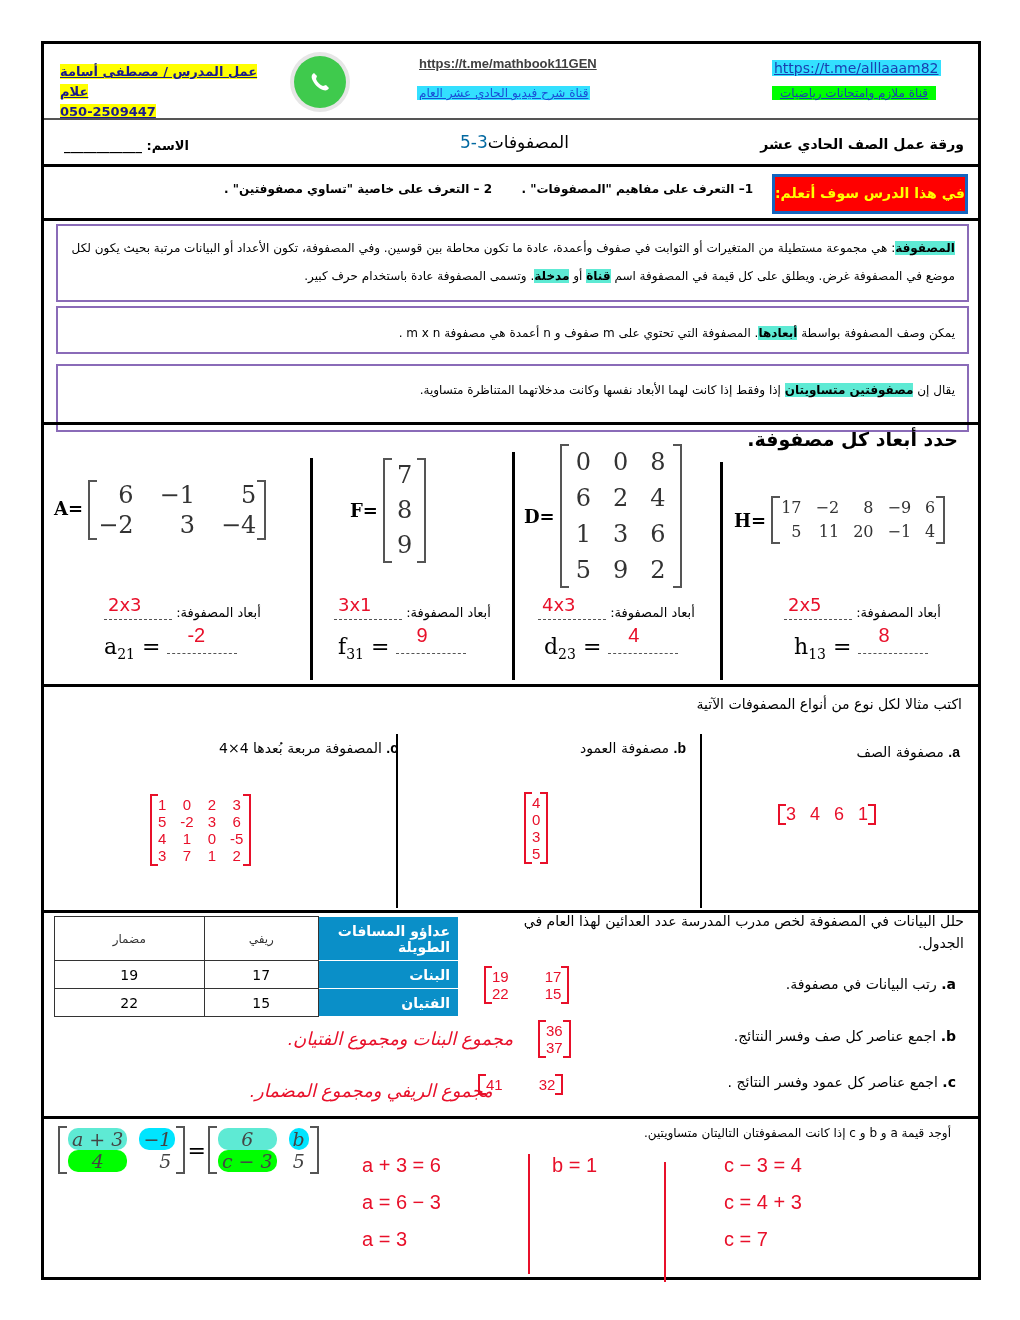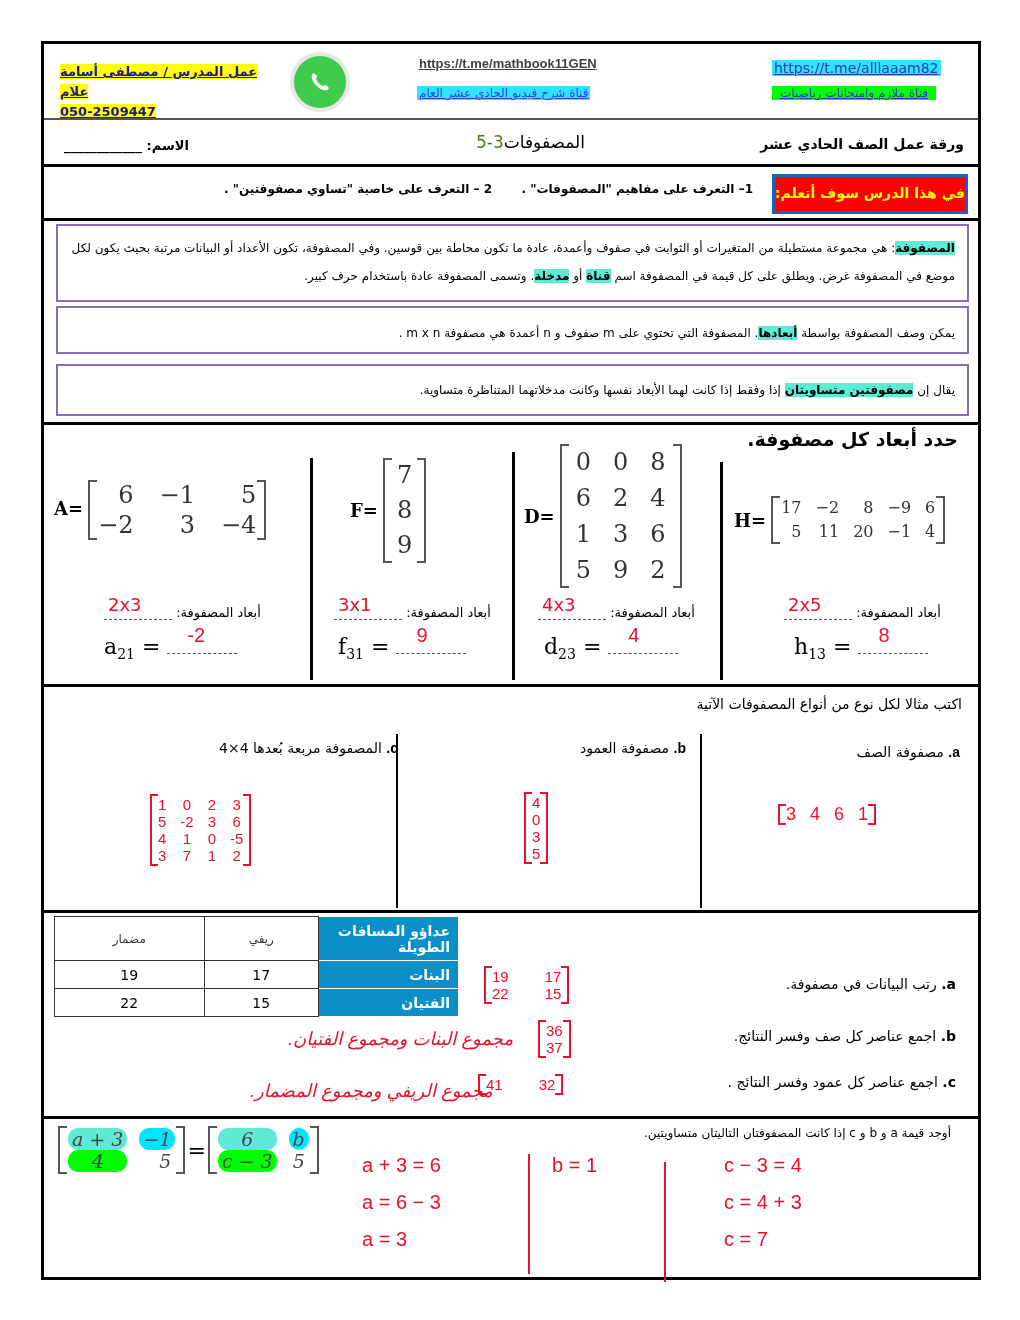--- a/index.html
+++ b/index.html
@@ -20,21 +20,21 @@
   .wa svg { position: absolute; left: 12px; top: 12px; }
   .tlink1 { left: 375px; top: 12px; font-size: 13px; font-weight: bold; color: #404040; font-family: "Liberation Sans Narrow", "Liberation Sans", sans-serif; text-decoration: underline; }
   .tlink1sub { left: 373px; top: 42px; font-size: 12px; color: #1a4fd6; background: #33e0ff; text-decoration: underline; padding: 0 2px; }
   .tlink2 { left: 728px; top: 16px; font-size: 14px; color: #1a3fb0; background: #33e0ff; text-decoration: underline; padding: 0 2px; }
   .tlink2sub { left: 728px; top: 42px; font-size: 12px; color: #1a3fb0; background: #00ff00; text-decoration: underline; padding: 0 8px; }
   .hr { position: absolute; left: 0; right: 0; height: 3px; background: #000; }
   .hr.thin { height: 2px; background: #555; }
 
   .sheet-title { right: 14px; top: 92px; font-weight: bold; font-size: 14px; }
   .lesson { left: 400px; top: 88px; font-size: 17px; }
-  .lesson .num { color: #4d7c0f; margin-left: 32px; }
+  .lesson .num { color: #0369a1; margin-left: 16px; }
   .namefield { left: 20px; top: 94px; font-size: 13px; font-weight: bold; }
 
   .learn-box { right: 10px; top: 130px; width: 196px; height: 40px; background: #ff0000; border: 3px solid #1565c0; color: #ffff00; font-weight: bold; font-size: 14px; text-align: center; line-height: 33px; }
   .obj1 { right: 225px; top: 138px; font-size: 12px; font-weight: bold; }
   .obj2 { left: 180px; top: 138px; font-size: 12px; font-weight: bold; }
 
   .defbox { position: absolute; left: 12px; width: 913px; border: 2px solid #8a6bb8; padding: 8px 12px; font-size: 12px; line-height: 28px; text-align: right; }
 
   
   .section-title { right: 20px; top: 384px; font-size: 19px; font-weight: bold; }
@@ -117,21 +117,21 @@
   <div class="abs obj1 rtl">1– التعرف على مفاهيم "المصفوفات" .</div>
   <div class="abs obj2 rtl">2 – التعرف على خاصية "تساوي مصفوفتين" .</div>
   <div class="hr" style="top:174px"></div>
 
   <div class="defbox rtl" style="top:180px;height:78px">
     <b class="hl-y">المصفوفة</b><span>: هي مجموعة مستطيلة من المتغيرات أو الثوابت في صفوف وأعمدة، عادة ما تكون محاطة بين قوسين. وفي المصفوفة، تكون الأعداد أو البيانات مرتبة بحيث يكون لكل موضع في المصفوفة غرض. ويطلق على كل قيمة في المصفوفة اسم </span><b class="hl-y">قناة</b><span> أو </span><b class="hl-y">مدخلة</b><span>. وتسمى المصفوفة عادة باستخدام حرف كبير.</span>
   </div>
   <div class="defbox rtl" style="top:262px;height:48px;line-height:34px">
     <span>يمكن وصف المصفوفة بواسطة </span><b class="hl-y">أبعادها</b><span>. المصفوفة التي تحتوي على m صفوف و n أعمدة هي مصفوفة m x n .</span>
   </div>
-  <div class="defbox rtl" style="top:320px;height:52px;line-height:32px">
+  <div class="defbox rtl" style="top:320px;height:68px;line-height:32px">
     <span>يقال إن </span><b class="hl-y">مصفوفتين متساويتان</b><span> إذا وفقط إذا كانت لهما الأبعاد نفسها وكانت مدخلاتهما المتناظرة متساوية.</span>
   </div>
   <div class="hr" style="top:378px"></div>
 
   <div class="abs section-title rtl">حدد أبعاد كل مصفوفة.</div>
   <div class="vline" style="left:266px;top:414px;height:222px"></div>
   <div class="vline" style="left:468px;top:408px;height:228px"></div>
   <div class="vline" style="left:676px;top:418px;height:218px"></div>
 
   <div class="abs" style="left:10px;top:436px">
@@ -257,20 +257,21 @@
       <td class="hd">البنات</td>
     </tr>
     <tr>
       <td>22</td>
       <td>15</td>
       <td class="hd">الفتيان</td>
     </tr>
   </tbody>
     </table>
 
+  <div class="abs q-title rtl">حلل البيانات في المصفوفة لخص مدرب المدرسة عدد العدائين لهذا العام في الجدول.</div>
 
   <div class="abs q-item rtl" style="right:22px;top:932px"><b>a.</b> <span>رتب البيانات في مصفوفة.</span></div>
   <div class="abs q-item rtl" style="right:22px;top:984px"><b>b.</b> <span>اجمع عناصر كل صف وفسر النتائج.</span></div>
   <div class="abs q-item rtl" style="right:22px;top:1030px"><b>c.</b> <span>اجمع عناصر كل عمود وفسر النتائج .</span></div>
 
   <div class="abs" style="left:440px;top:922px"><div class="hmatrix" id="rA" style="grid-template-columns:auto auto;column-gap:36px">
         <span>19</span>
         <span>17</span>
         <span>22</span>
         <span>15</span>

